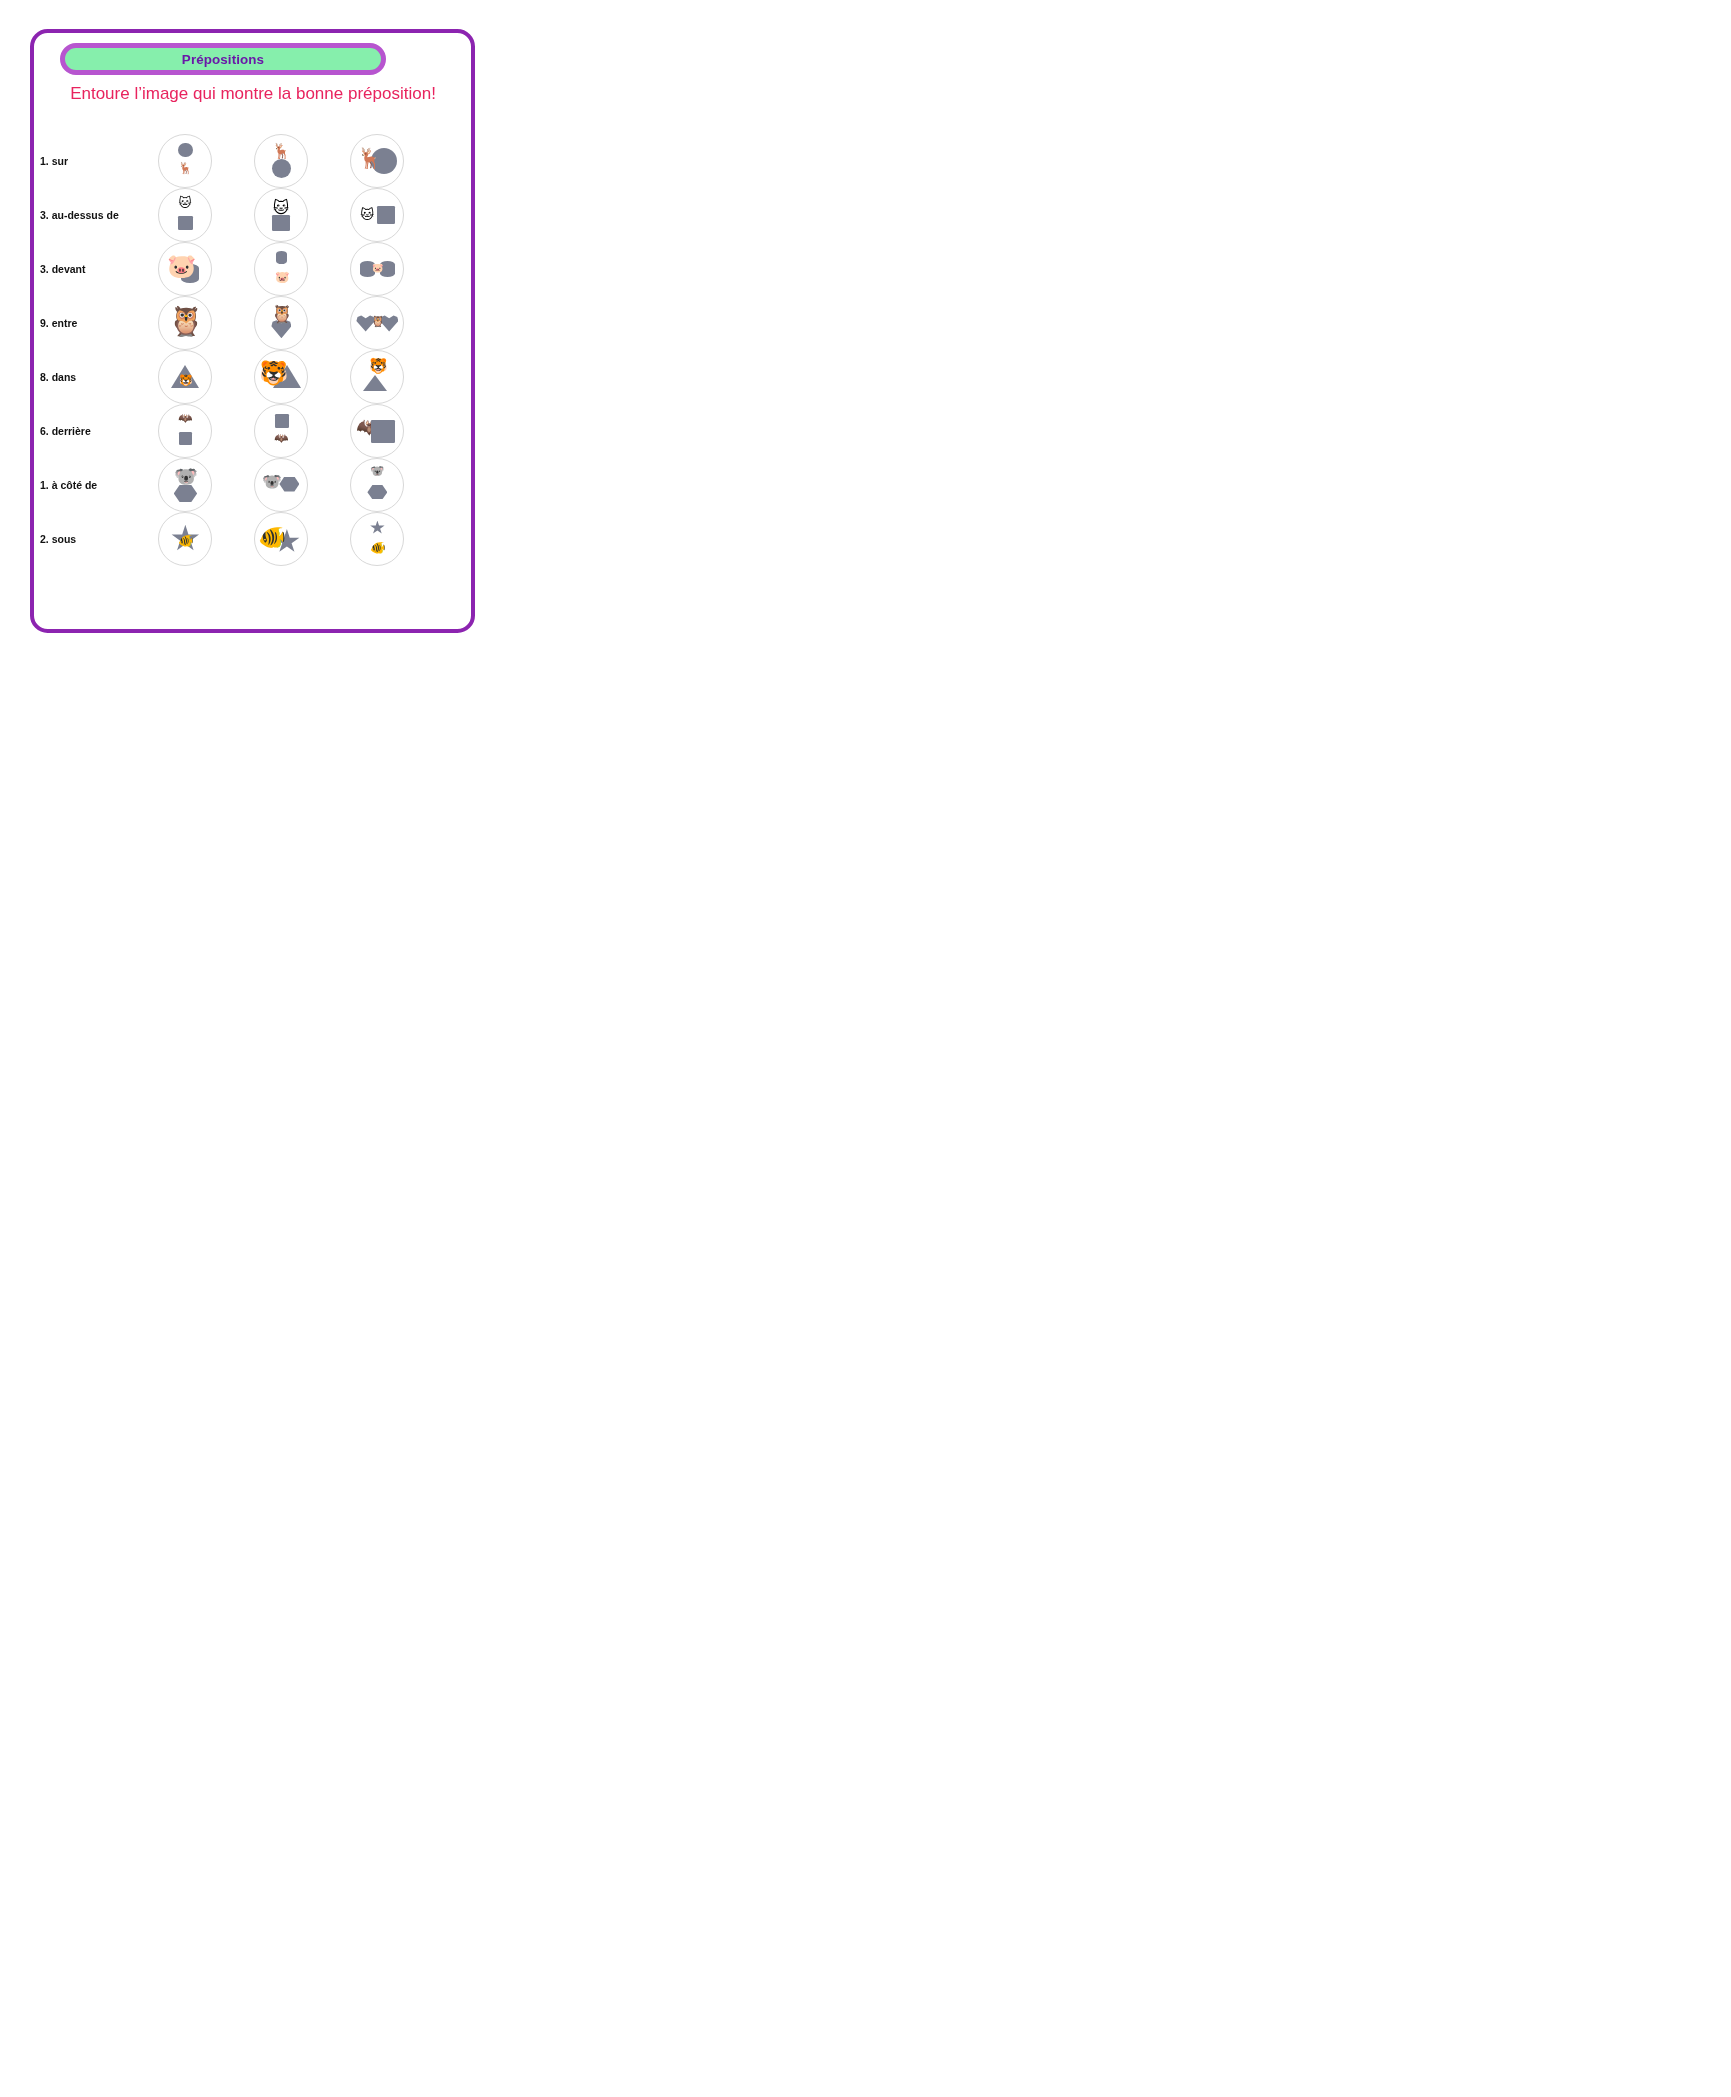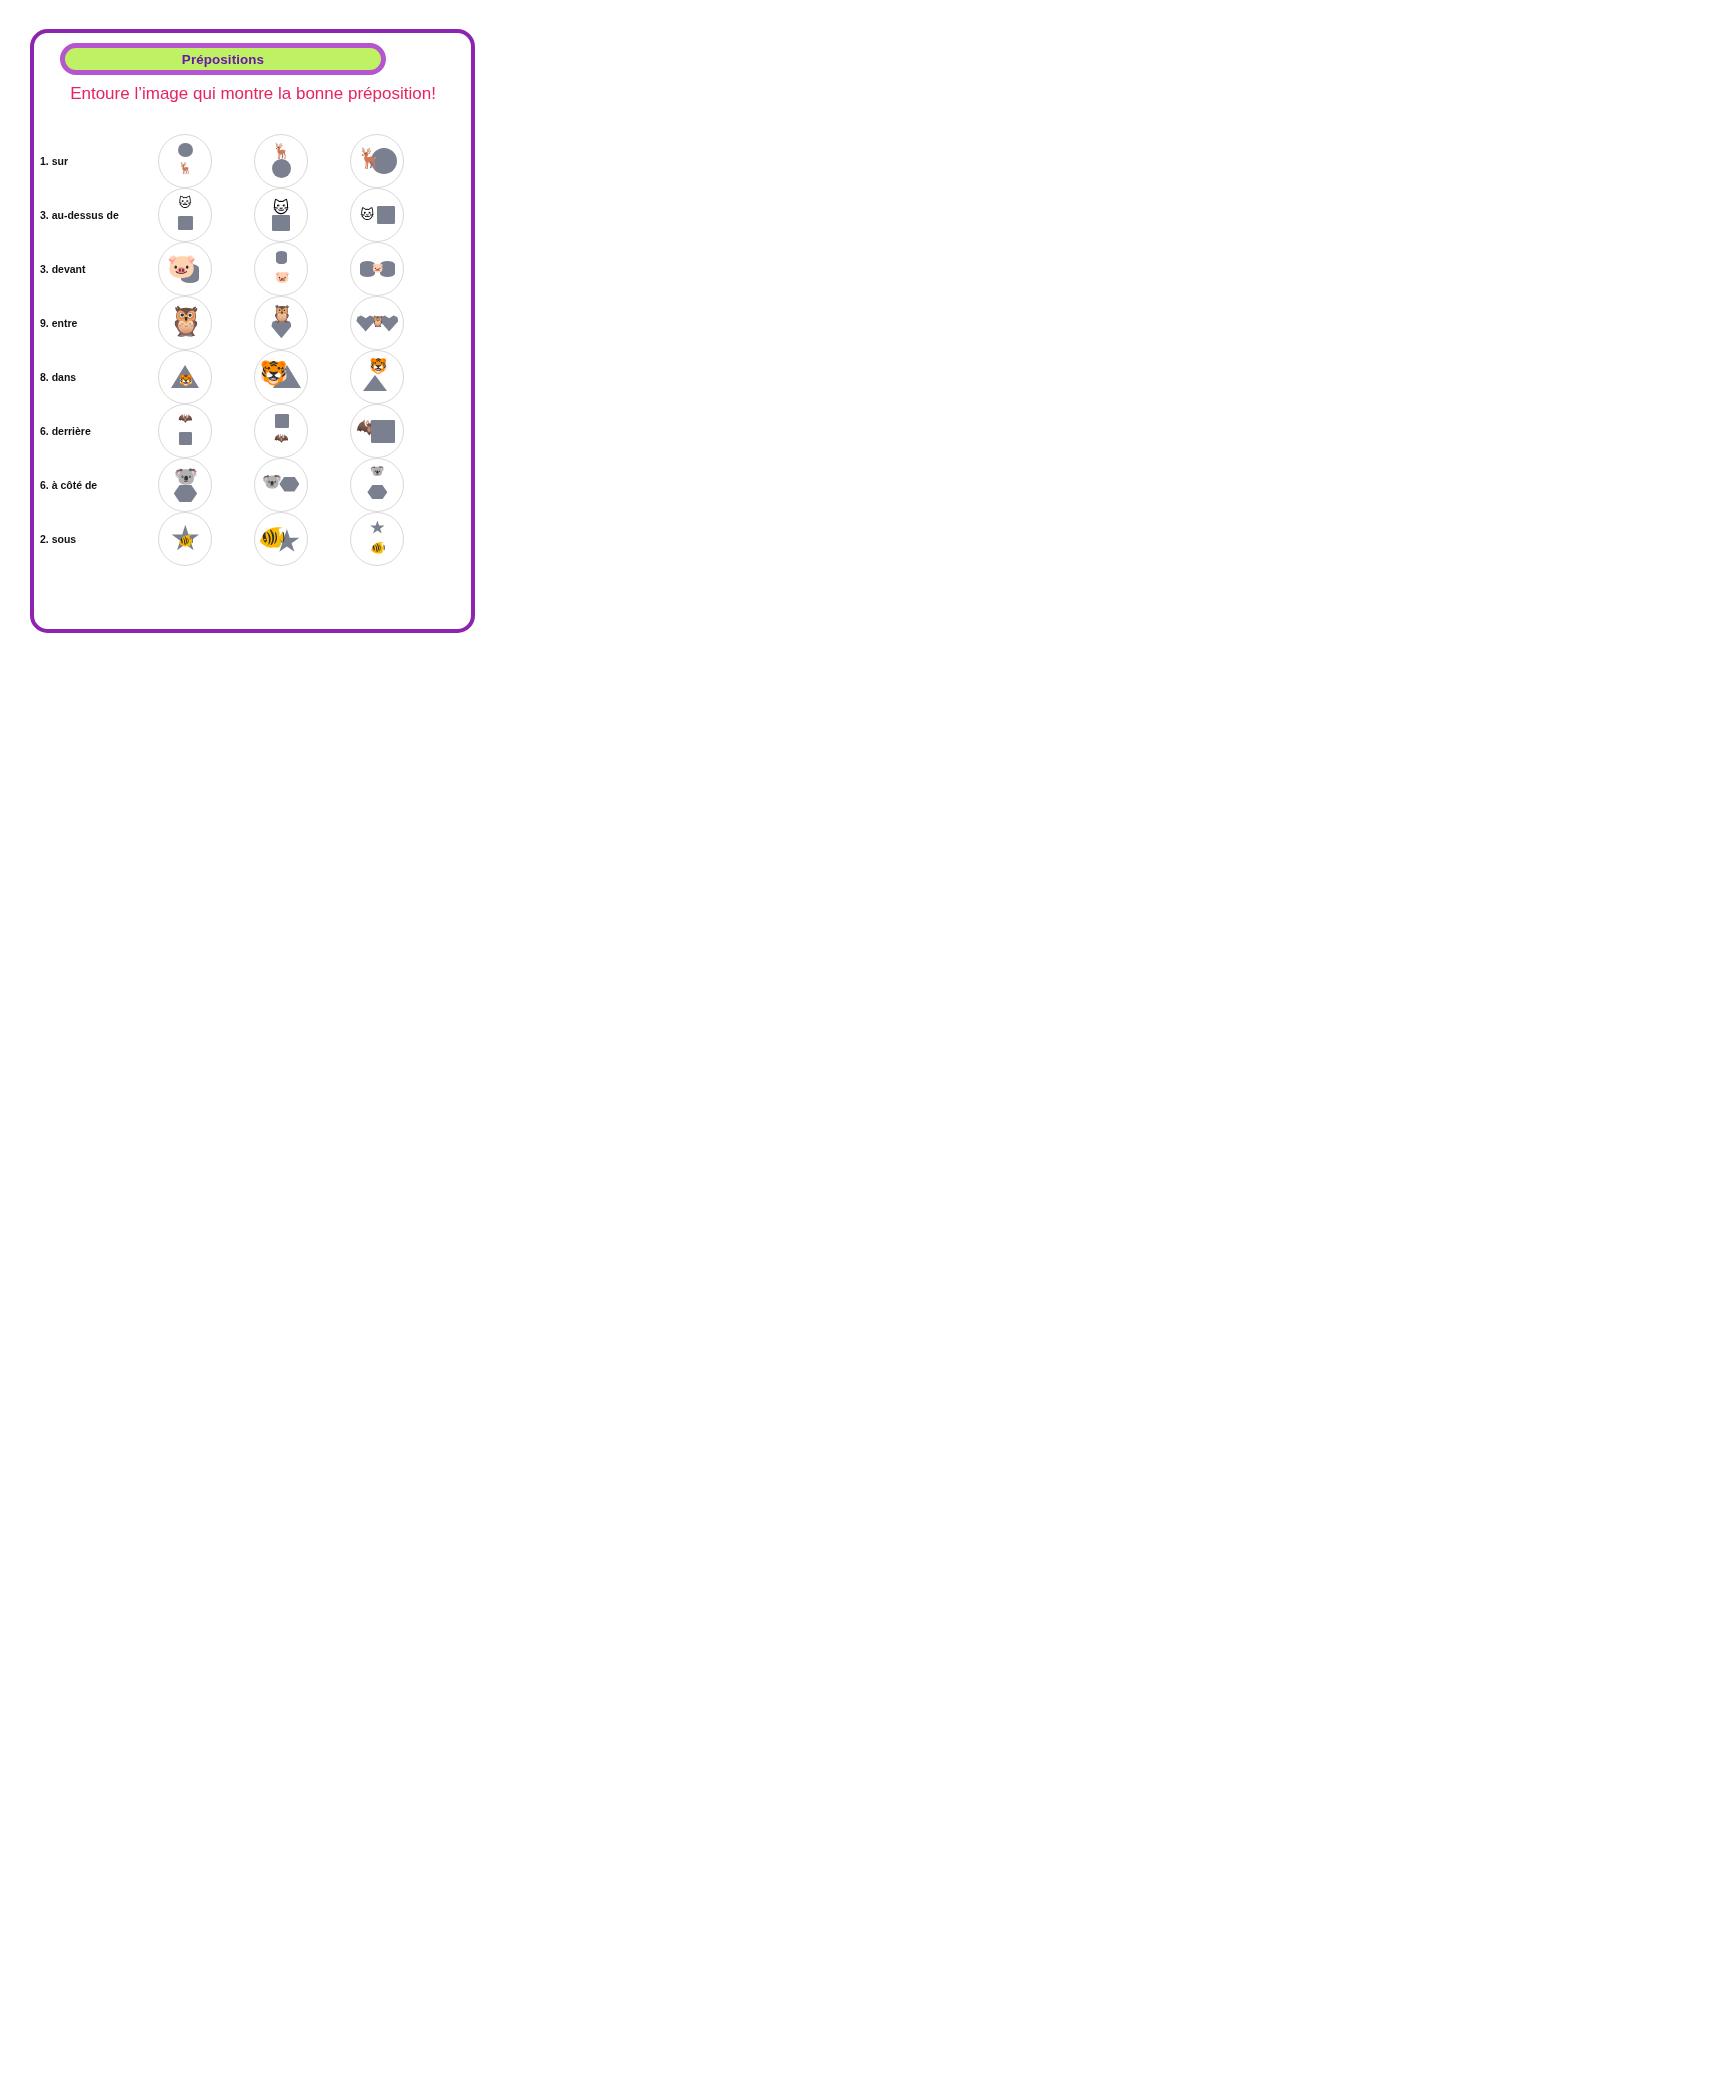--- a/index.html
+++ b/index.html
@@ -33,21 +33,21 @@
   }
   .title-pill {
     position: absolute;
     left: 60px;
     top: 43px;
     width: 326px;
     height: 32px;
     box-sizing: border-box;
     border: 5.5px solid #b755cf;
     border-radius: 16px;
-    background: #bef264;
+    background: #86efac;
     display: flex;
     align-items: center;
     justify-content: center;
   }
   .title-text {
     color: #6a18a8;
     font-size: 13.4px;
     font-weight: bold;
     letter-spacing: 0.1px;
   }
@@ -294,21 +294,21 @@
         <div class="option">
           <div class="scene">
             <div class="animal" style="left:5px;top:11.7px;width:23.5px;font-size:21px;">🦇</div>
             <div class="shape sh-square" style="left:20px;top:15px;width:23.5px;height:22.7px;"></div>
           </div>
         </div>
       </div>
     </div>
 
     <div class="row">
-      <div class="row-label">6. à côté de</div>
+      <div class="row-label">1. à côté de</div>
       <div class="options">
         <div class="option">
           <div class="scene">
             <div class="shape sh-hex" style="left:14.3px;top:26px;width:23.5px;height:17px;"></div>
             <div class="animal" style="left:15px;top:8.4px;width:21px;font-size:19.3px;">🐨</div>
           </div>
         </div>
         <div class="option">
           <div class="scene">
             <div class="shape sh-hex" style="left:24px;top:17.6px;width:20px;height:15px;"></div>

